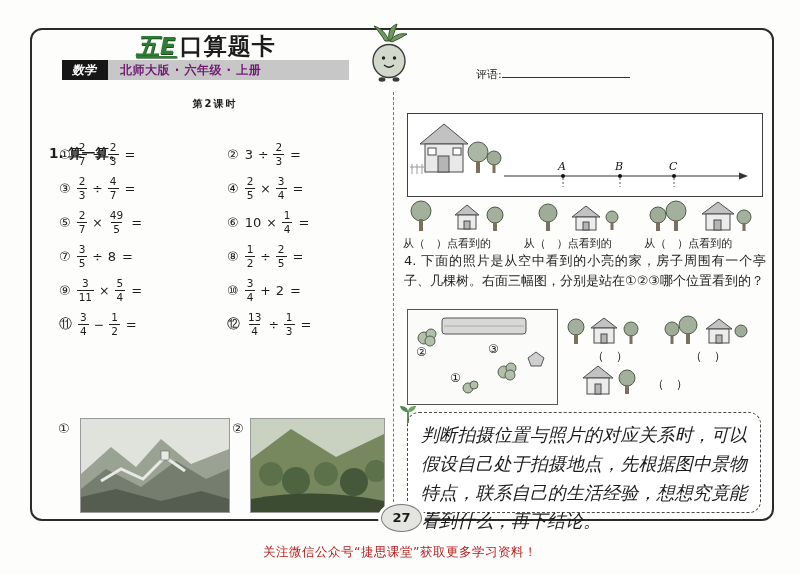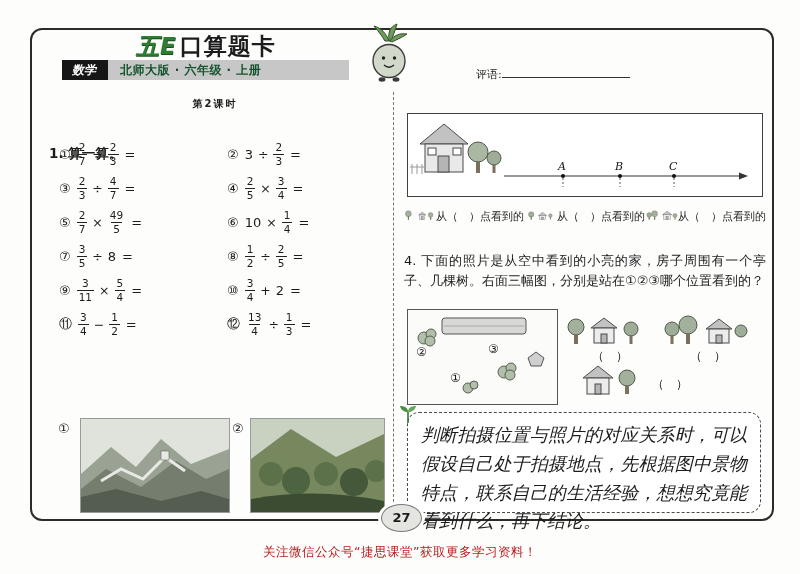--- a/index.html
+++ b/index.html
@@ -2,24 +2,24 @@
 <html><head>
 <meta charset="utf-8">
 <style>
   html,body{margin:0;padding:0;background:#ffffff;}
   .page{position:relative;width:800px;height:574px;background:#fdfdfc;font-family:"DejaVu Sans","Liberation Sans",sans-serif;color:#1c1c1c;overflow:hidden;}
   .abs{position:absolute;}
   .frame{left:30px;top:28px;width:740px;height:489px;border:2px solid #2b2b2b;border-radius:12px;}
   .divider{left:393px;top:92px;height:420px;width:0;border-left:1.5px dashed #777;}
 
   .logo-title{left:136px;top:31px;font-size:23px;font-weight:bold;letter-spacing:1px;white-space:nowrap;}
-  .logo{color:#2e7d32;font-style:italic;margin-right:3px;text-shadow:0.6px 0.6px 0 #1b4d1e;}
+  .logo{color:#2e7d32;font-style:italic;margin-right:3px;text-shadow:0.6px 0.6px 0 #1b4d1e;text-decoration:underline;}
   .band{left:62px;top:60px;width:287px;height:20px;display:flex;align-items:stretch;border-radius:0;overflow:hidden;font-size:12px;line-height:20px;}
   .band-subject{background:#161616;color:#fff;padding:0 12px 0 10px;font-weight:bold;font-style:italic;}
-  .band-edition{background:#c7c7c7;color:#14532d;font-weight:bold;flex:1;padding:0 8px 0 12px;letter-spacing:0.5px;white-space:nowrap;}
+  .band-edition{background:#c7c7c7;color:#701a75;font-weight:bold;flex:1;padding:0 8px 0 12px;letter-spacing:0.5px;white-space:nowrap;}
   .mascot{left:366px;top:23px;width:46px;height:62px;}
   .meta{left:476px;top:40px;width:292px;font-size:11px;white-space:nowrap;}
   .meta .time{font-weight:bold;margin-left:16px;}
   .comment{left:476px;top:66px;font-size:11px;}
   .uline{display:inline-block;width:128px;height:11px;border-bottom:1px solid #333;}
 
   .lesson{left:45px;top:97px;width:340px;text-align:center;font-size:10px;font-weight:bold;letter-spacing:2px;}
   .q1-label{left:49px;top:120px;font-size:13.5px;font-weight:bold;margin-top:25px;}
   .problems{left:59px;top:142px;width:326px;display:grid;grid-template-columns:168px 158px;row-gap:10px;}
   .prob{display:flex;align-items:center;height:24px;font-size:13px;}
@@ -31,21 +31,21 @@
   .op{margin:0 4px;font-size:12.5px;}
   .eq{margin-left:5px;font-size:13px;}
 
   .q2{left:48px;top:351px;width:338px;font-size:13px;line-height:1.56;text-align:justify;}
   .photo-label{font-size:13px;}
   .photo{border:1px solid #9a9a9a;overflow:hidden;line-height:0;}
 
   .q3-text{left:404px;top:95px;width:362px;font-size:13px;}
   .q3-panel{left:407px;top:113px;width:354px;height:82px;border:1.3px solid #3f3f3f;background:#fff;line-height:0;}
   .q3-row{left:403px;top:197px;width:362px;display:flex;}
-  .q3-cell{width:121px;display:flex;align-items:center;}
+  .q3-cell{width:121px;display:flex;flex-direction:column;}
   .q3-cap{font-size:11px;margin-top:3px;white-space:nowrap;}
 
   .q4-text{left:404px;top:251px;width:362px;font-size:13px;line-height:1.5;text-align:justify;}
   .q4-panel{left:407px;top:309px;width:149px;height:94px;border:1.2px solid #555;background:#fbfbfa;line-height:0;}
   .q4-marker{position:absolute;font-size:12px;line-height:1;}
   .m2{left:8px;top:36px;}
   .m3{left:80px;top:33px;}
   .m1{left:42px;top:62px;}
   .q4-img{position:absolute;line-height:0;}
   .blank{font-size:12px;line-height:1;}

